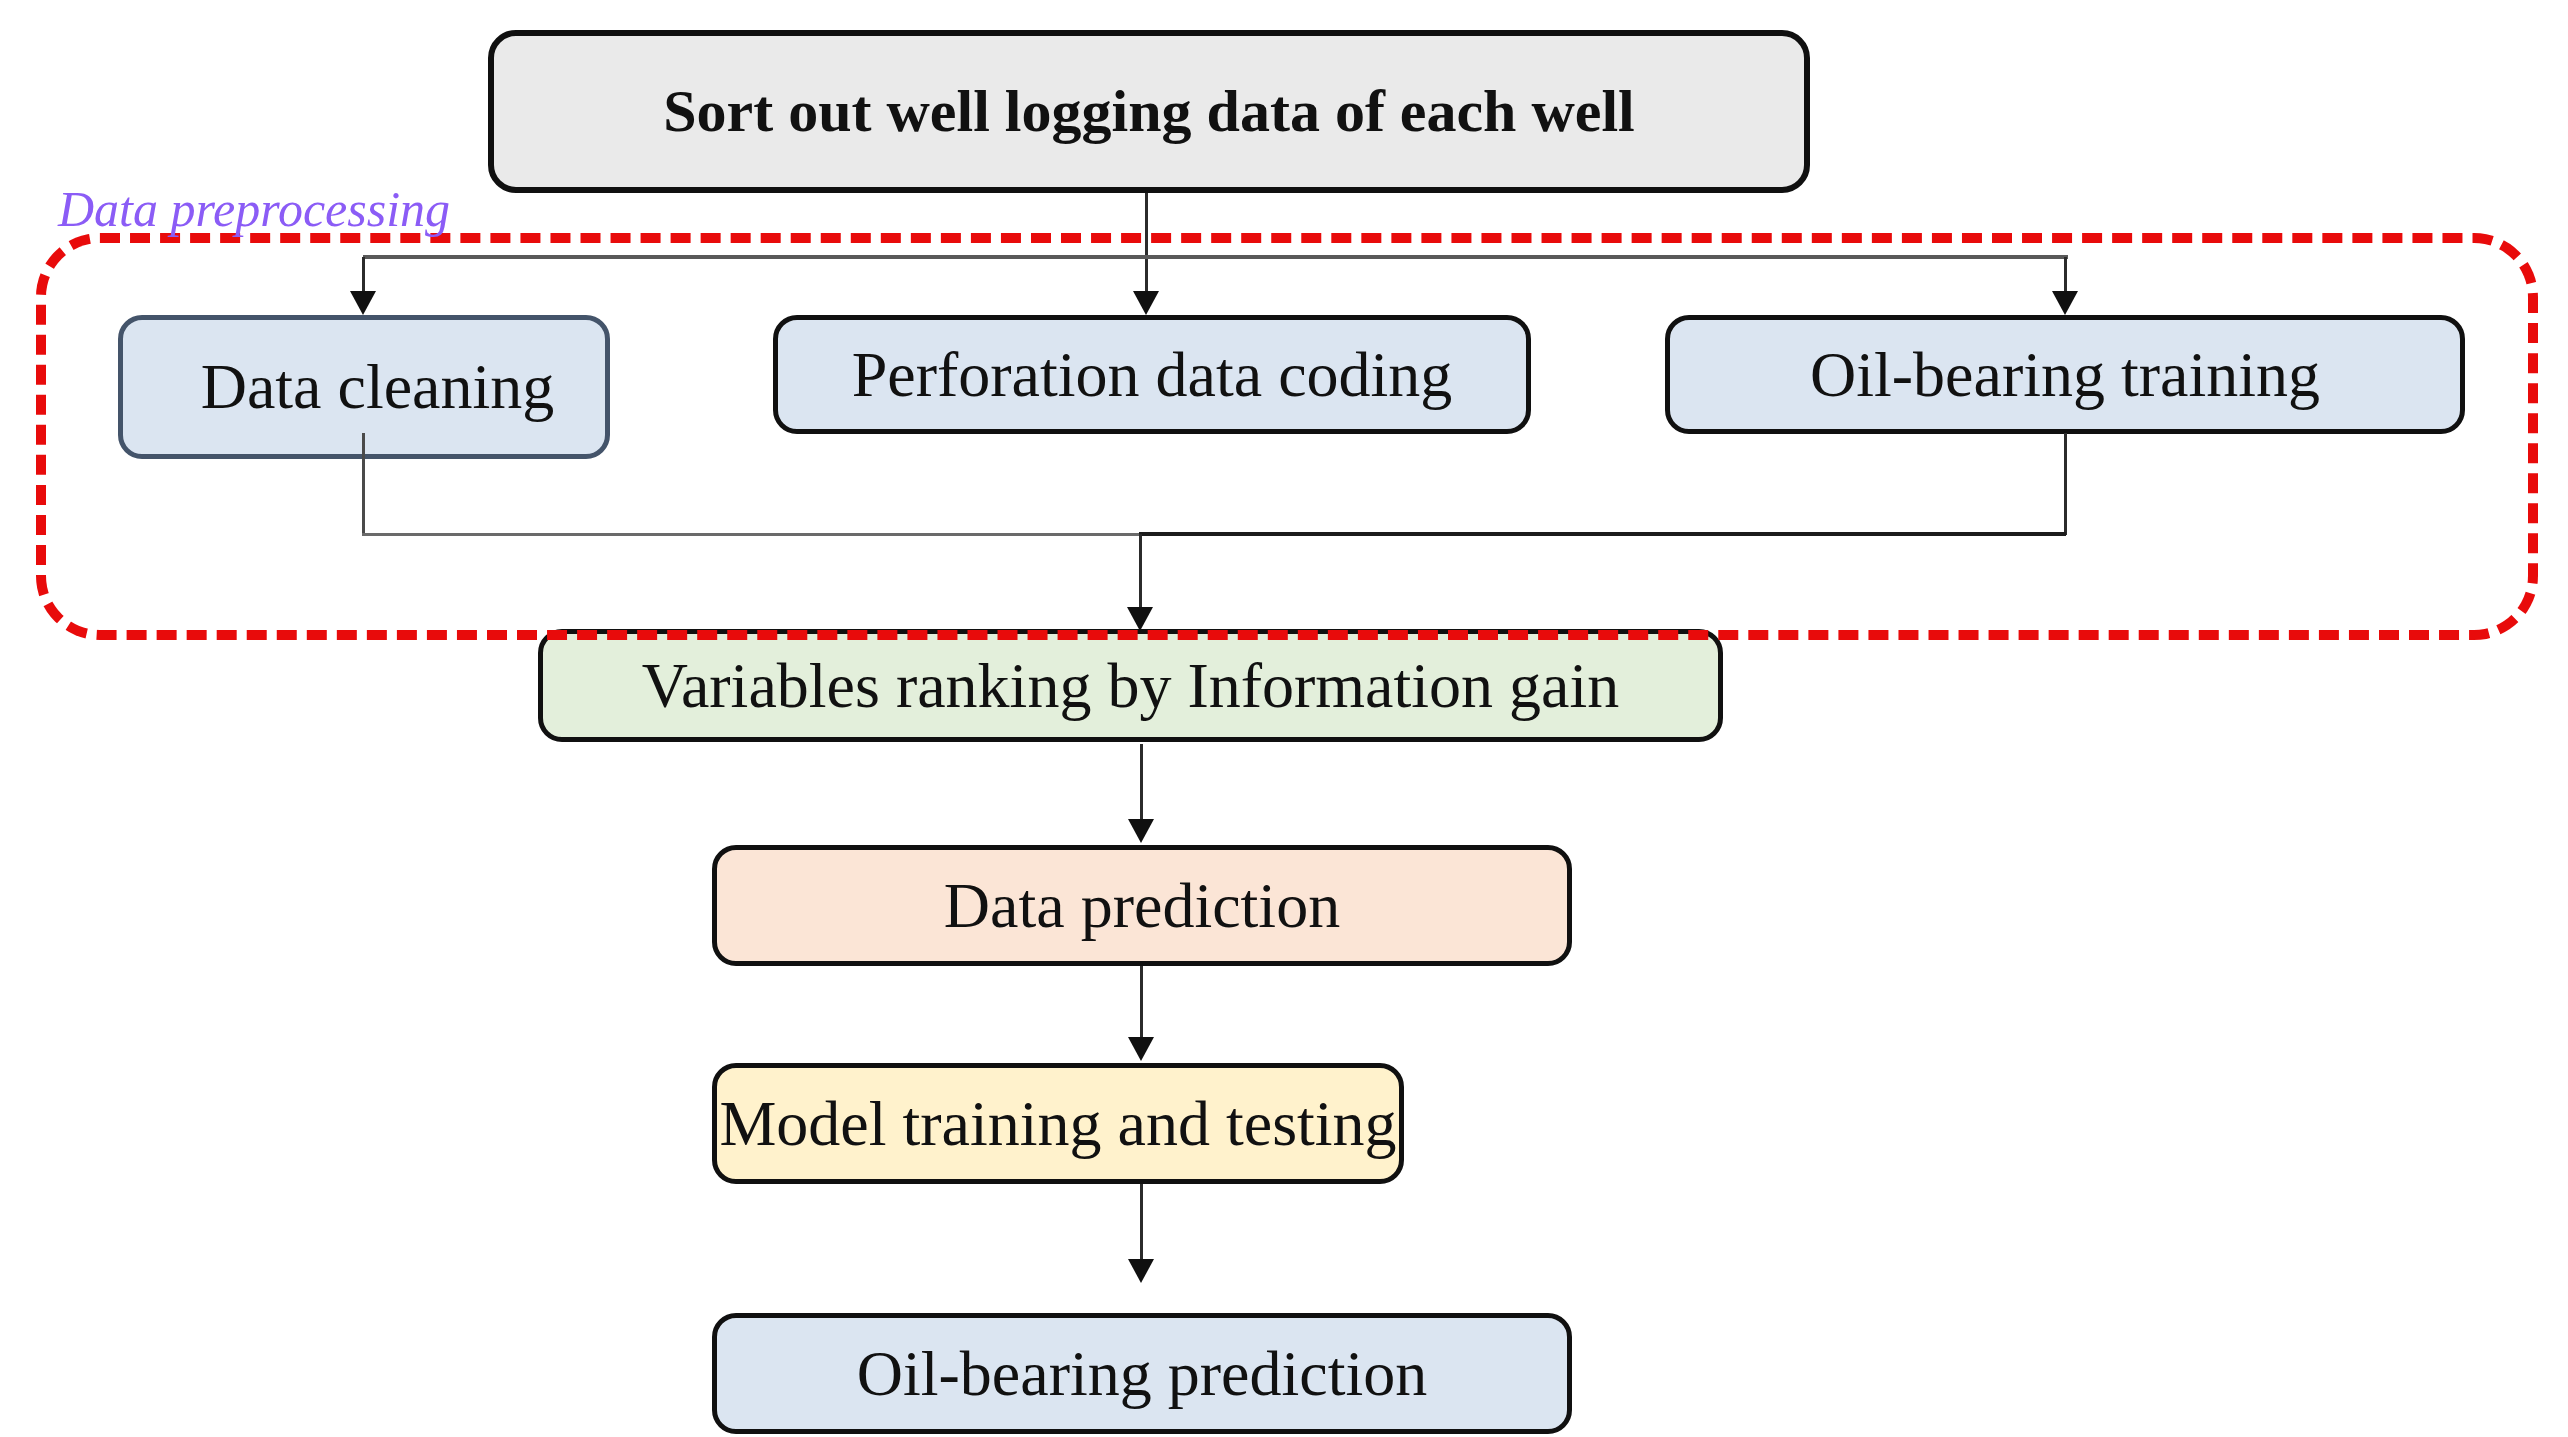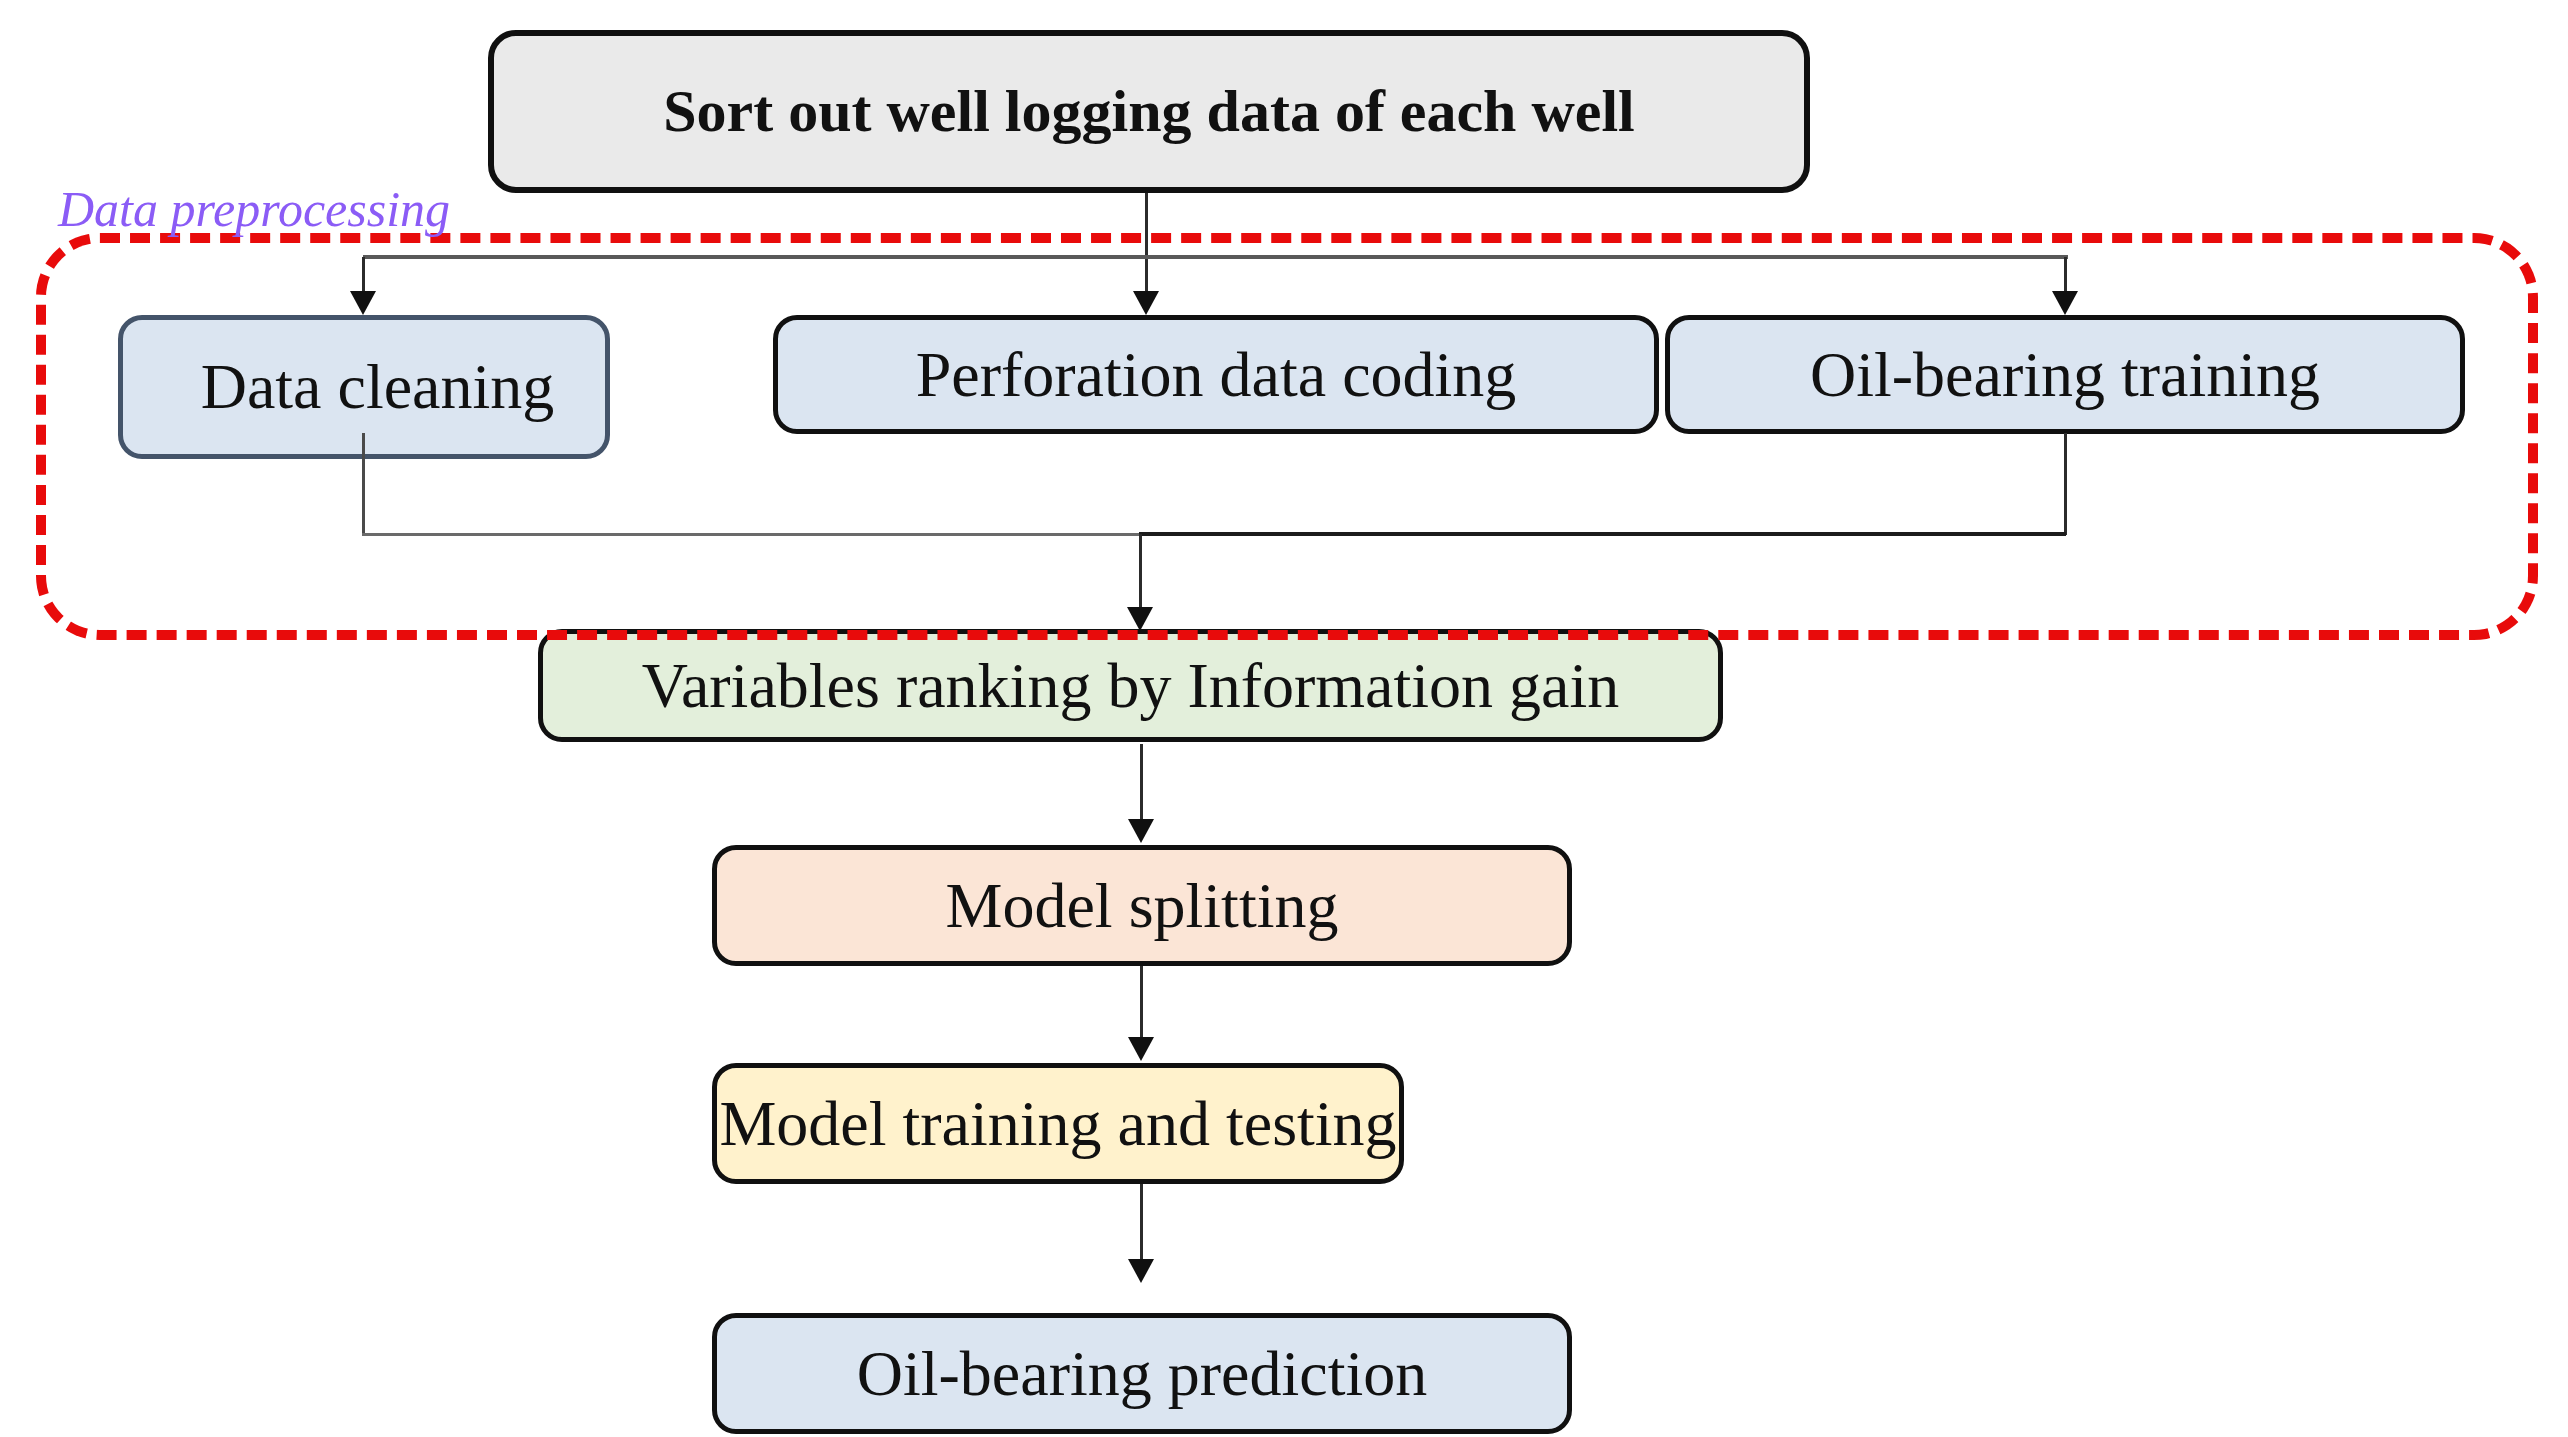--- a/index.html
+++ b/index.html
@@ -68,37 +68,37 @@
   <div class="vline" style="left:1145px;top:193px;height:99px;"></div>
   <div class="hline" style="left:363px;top:255px;width:1705px;background:#595959;"></div>
   <div class="vline" style="left:362px;top:257px;height:35px;"></div>
   <div class="vline" style="left:2064px;top:257px;height:35px;"></div>
   <div class="arrowhead" style="left:350px;top:291px;"></div>
   <div class="arrowhead" style="left:1133px;top:291px;"></div>
   <div class="arrowhead" style="left:2052px;top:291px;"></div>
 
   <div class="node" style="left: 118px; top: 315px; width: 492px; height: 144px; background-color: rgb(219, 229, 241); border-color: rgb(68, 84, 106); padding-left: 27px;">Data cleaning</div>
 
-  <div class="node" style="left: 773px; top: 315px; width: 886px; height: 119px; background-color: rgb(219, 229, 241); text-align: center;">Perforation data coding</div>
+  <div class="node" style="left: 773px; top: 315px; width: 758px; height: 119px; background-color: rgb(219, 229, 241); text-align: center;">Perforation data coding</div>
 
   <div class="node" style="left: 1665px; top: 315px; width: 800px; height: 119px; background-color: rgb(219, 229, 241);">Oil-bearing training</div>
 
   <div class="vline" style="left:362px;top:433px;height:102px;width:2.5px;background:#4a4a4a;"></div>
   <div class="vline" style="left:2064px;top:433px;height:102px;"></div>
   <div class="hline" style="left:362px;top:533px;width:778px;height:2.5px;background:#6a6a6a;"></div>
   <div class="hline" style="left:1139px;top:532px;width:927px;background:#1c1c1c;"></div>
   <div class="vline" style="left:1139px;top:534px;height:74px;"></div>
   <div class="arrowhead" style="left:1127px;top:607px;"></div>
 
   <div class="node" style="left: 538px; top: 629px; width: 1185px; height: 113px; background-color: rgb(227, 239, 219);">Variables ranking by Information gain</div>
 
   <div class="vline" style="left:1140px;top:744px;height:76px;"></div>
   <div class="arrowhead" style="left:1128px;top:819px;"></div>
 
-  <div class="node" style="left: 712px; top: 845px; width: 860px; height: 121px; background-color: rgb(251, 229, 214);">Model splitting</div>
+  <div class="node" style="left: 712px; top: 845px; width: 860px; height: 121px; background-color: rgb(251, 229, 214);">Data prediction</div>
 
   <div class="vline" style="left:1140px;top:966px;height:72px;"></div>
   <div class="arrowhead" style="left:1128px;top:1037px;"></div>
 
   <div class="node" style="left: 712px; top: 1063px; width: 692px; height: 121px; background-color: rgb(255, 242, 204);">Model training and testing</div>
 
   <div class="vline" style="left:1140px;top:1184px;height:76px;"></div>
   <div class="arrowhead" style="left:1128px;top:1259px;"></div>
 
   <div class="node" style="left: 712px; top: 1285px; width: 860px; height: 121px; background-color: rgb(219, 229, 241); margin-top: 28px;">Oil-bearing prediction</div>

